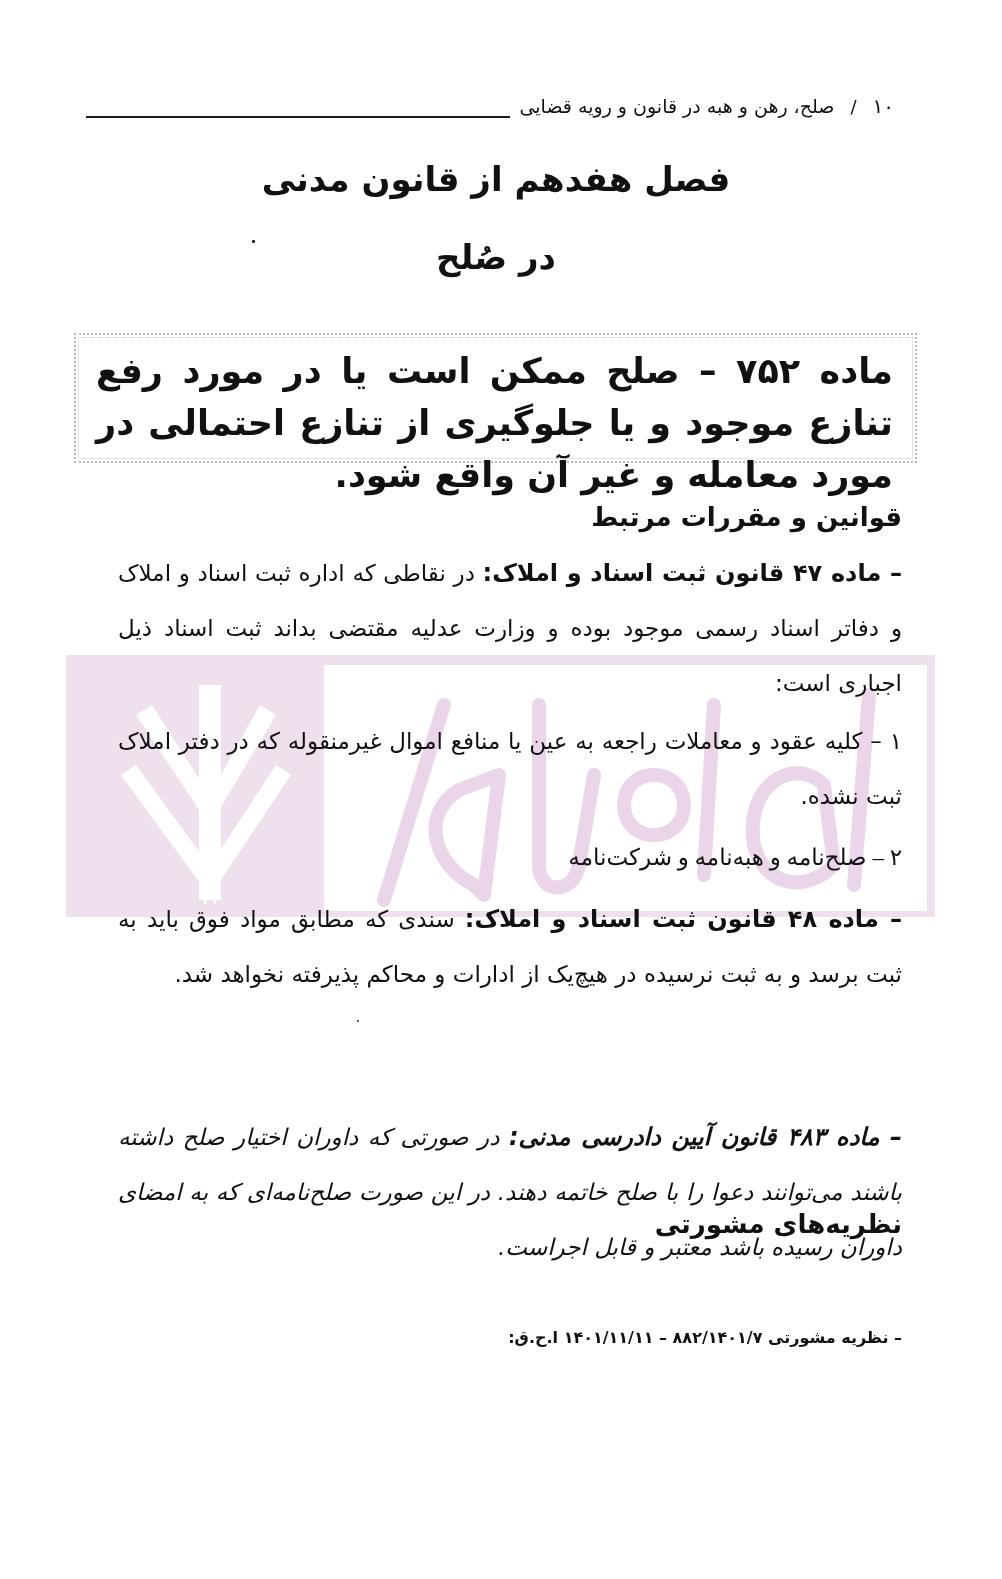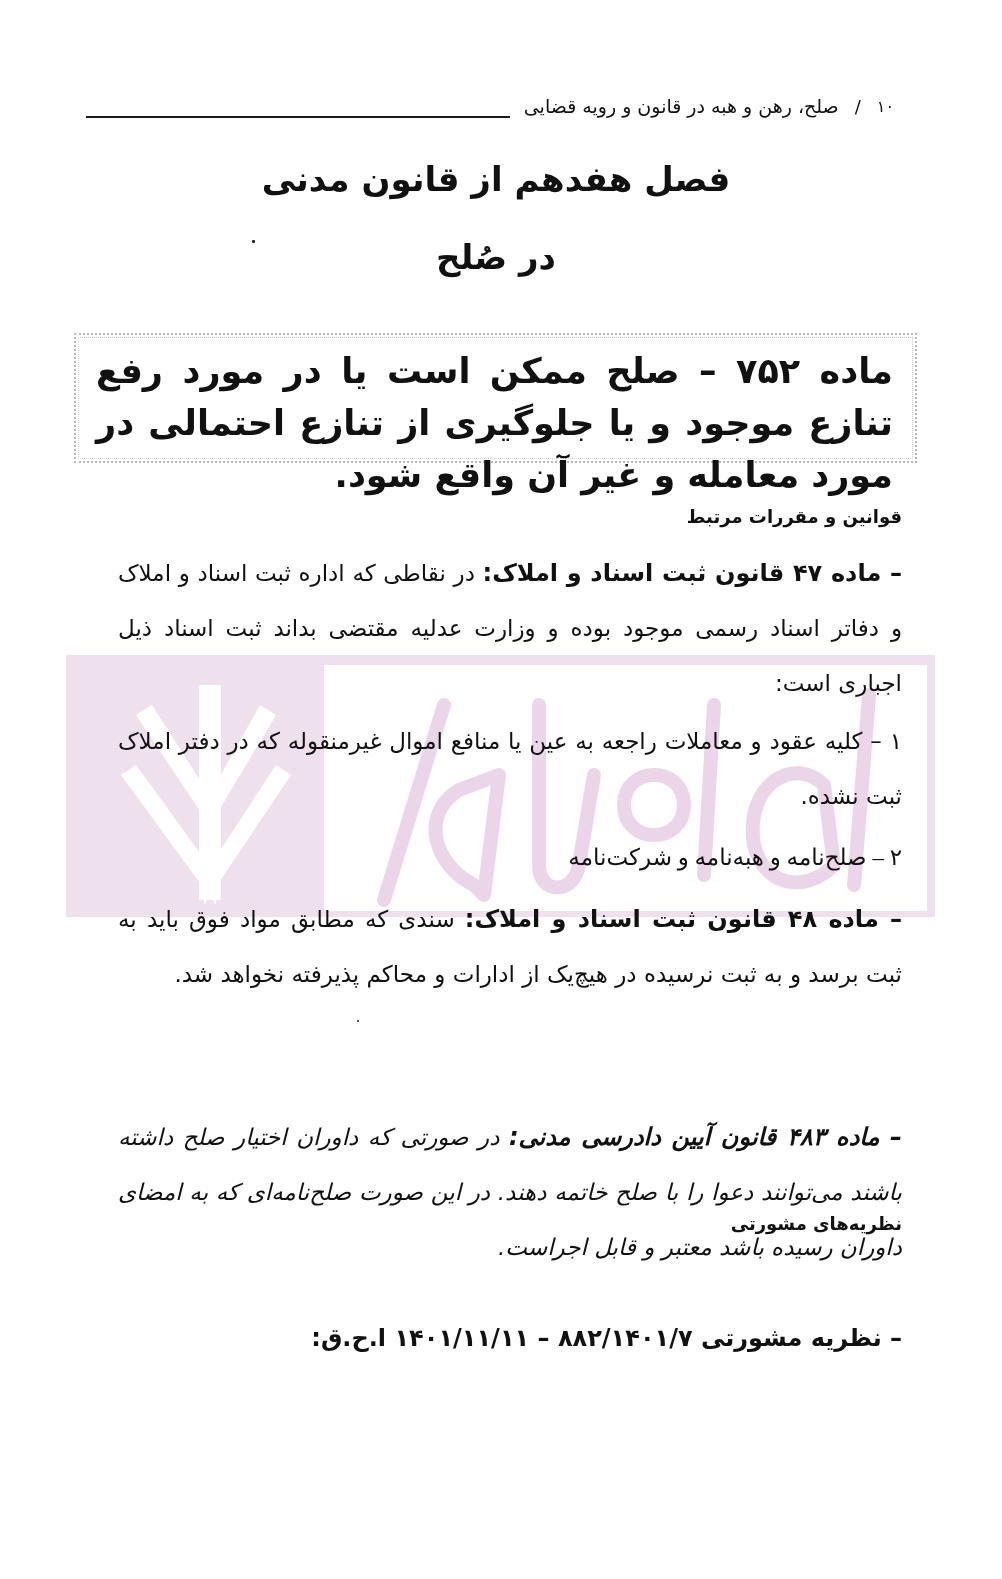--- a/index.html
+++ b/index.html
@@ -28,21 +28,21 @@
       top: 88px;
       right: 108px;
       height: 36px;
       display: flex;
       flex-direction: row;
       align-items: center;
       gap: 10px;
       font-size: 19px;
       direction: rtl;
     }
-    .running-header .page-num { font-size: 16px; }
+    .running-header .page-num { font-size: 20px; }
     .running-header .slash { font-size: 18px; padding: 0 6px; }
     .header-rule {
       position: absolute;
       top: 116px;
       left: 86px;
       width: 424px;
       height: 2px;
       background: #1a1a1a;
     }
 
@@ -112,21 +112,21 @@
       left: 258px;
       width: 603px;
       height: 246px;
       background: #ffffff;
     }
     .watermark svg { position: absolute; }
     .section-heading {
       position: absolute;
       right: 100px;
       font-weight: bold;
-      font-size: 18px;
+      font-size: 26px;
       line-height: 40px;
       z-index: 1;
     }
     .para {
       position: absolute;
       left: 86px;
       right: 100px;
       font-size: 23px;
       line-height: 55px;
       text-align: justify;
@@ -135,21 +135,21 @@
       margin-left: 32px;
     }
     .para .lead {
       font-weight: bold;
       font-size: 24px;
     }
     .opinion-title {
       position: absolute;
       right: 100px;
       font-weight: bold;
-      font-size: 24px;
+      font-size: 16px;
       line-height: 40px;
       z-index: 1;
     }
   </style>
 </head>
 <body>
 
 <div class="page">
 
   <div class="running-header">

